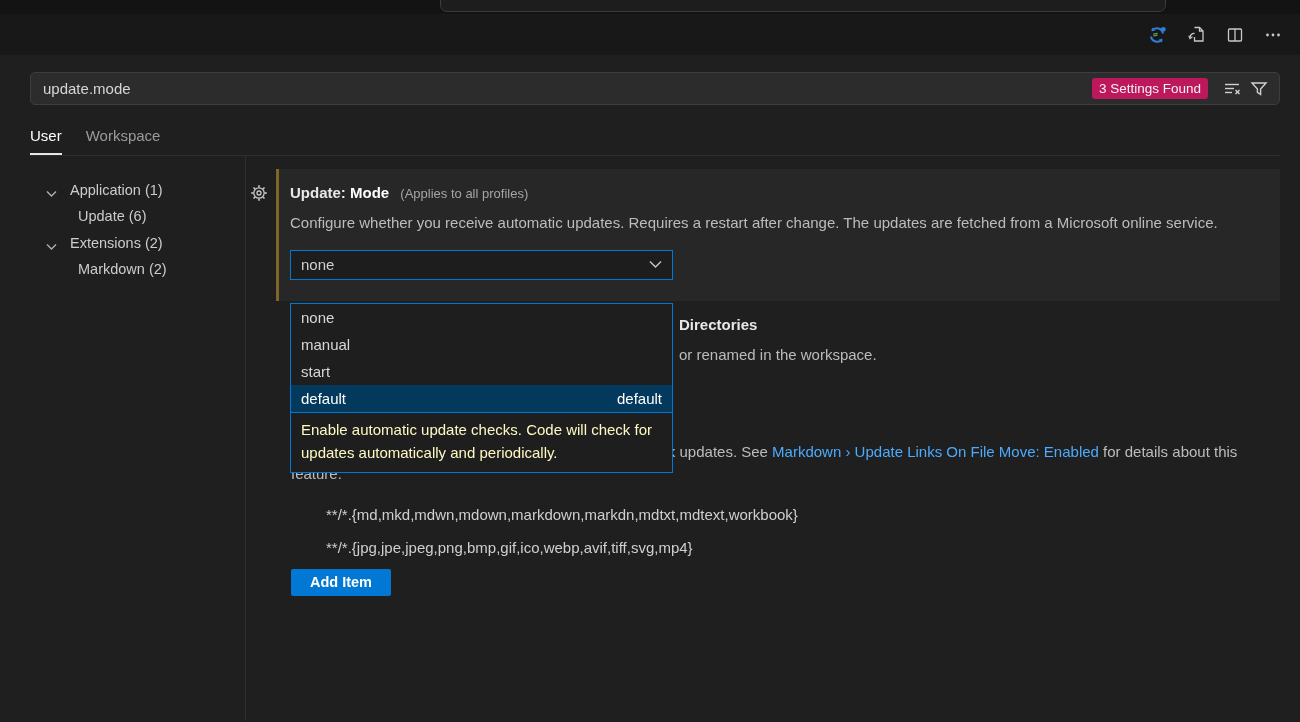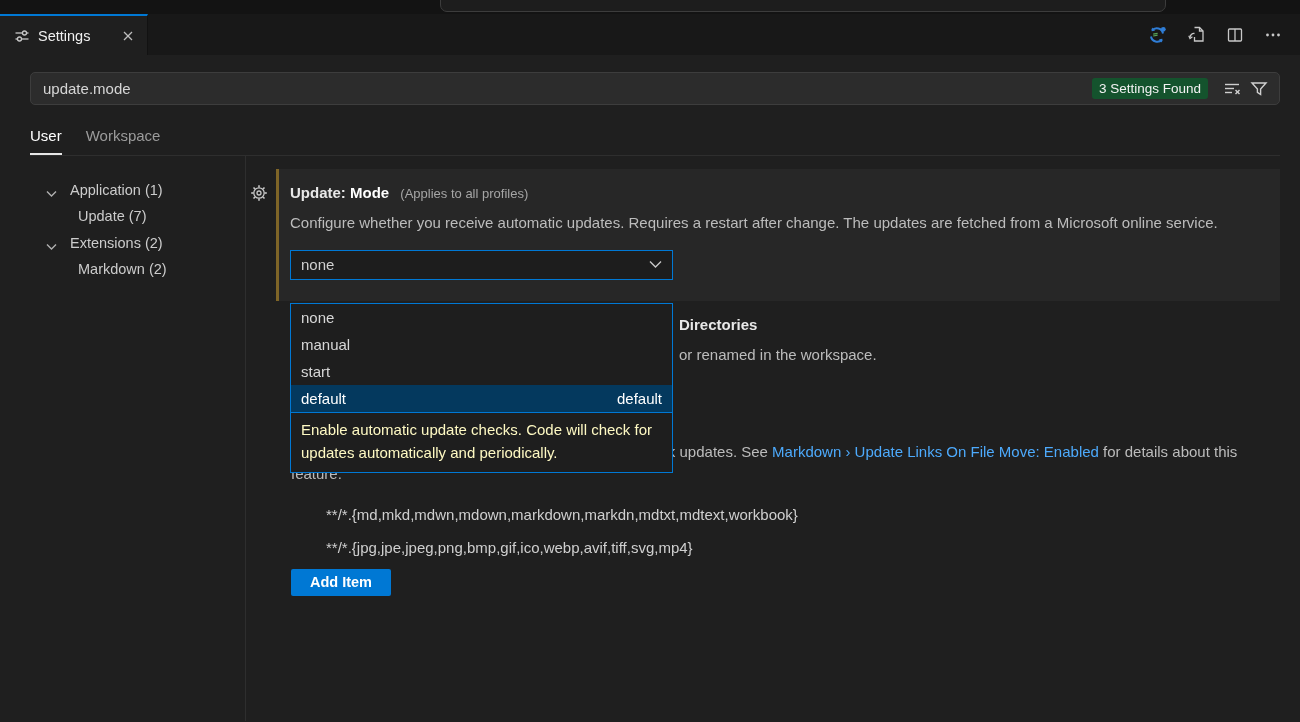--- a/index.html
+++ b/index.html
@@ -34,21 +34,21 @@
   .ea-btn { padding:2px; cursor:pointer; }
 
   
   .search-wrap { margin:17px 20px 0 30px; }
   .search-input {
     height:33px; background:#2c2c2c; border:1px solid #3d3d3d; border-radius:5px;
     display:flex; align-items:center; padding:0 9px 0 12px;
   }
   .search-value { flex:1; color:#d6d6d6; }
   .results-badge {
-    background:#14532d; color:#f2f2f2; font-size:13.5px;
+    background:#be185d; color:#f2f2f2; font-size:13.5px;
     padding:3px 7px; border-radius:3px; margin-right:9px; white-space:nowrap;
   }
   .search-icon-btn { margin-left:4px; padding:2px; cursor:pointer; }
 
   
   .scope-row {
     margin:13px 20px 0 30px; display:flex; gap:24px; align-items:flex-end;
     border-bottom:1px solid #2e2e2e; height:38px;
   }
   .scope-tab { padding-bottom:11px; font-size:15px; cursor:pointer; }
@@ -120,37 +120,20 @@
   }
 </style>
 </head>
 <body>
 
 <div class="titlebar">
   <div class="command-center"></div>
 </div>
 
 <div class="tabbar">
-  <div class="tab">
-    <span>
-      <svg width="16" height="16" viewBox="0 0 16 16" fill="none" stroke="#c8c8c8" stroke-width="1.3">
-        <line x1="1.5" y1="5" x2="14.5" y2="5"></line>
-          <circle cx="10.5" cy="5" r="2" fill="#1f1f1f"></circle>
-        <line x1="1.5" y1="11" x2="14.5" y2="11"></line>
-          <circle cx="5.5" cy="11" r="2" fill="#1f1f1f"></circle>
-      </svg>
-    </span>
-    <span class="tab-label">Settings</span>
-    <span class="tab-close">
-      <svg width="12" height="12" viewBox="0 0 12 12" stroke="#bdbdbd" stroke-width="1.3">
-        <line x1="2" y1="2" x2="10" y2="10"></line>
-          <line x1="10" y1="2" x2="2" y2="10"></line>
-      </svg>
-    </span>
-  </div>
   <div class="editor-actions">
     <span class="ea-btn">
       <svg width="20" height="20" viewBox="0 0 20 20" fill="none">
         <path d="M16 8.5 A6.3 6.3 0 0 0 5 5.5" stroke="#2f7dd6" stroke-width="2"></path>
         <path d="M4 11.5 A6.3 6.3 0 0 0 15 14.5" stroke="#2f7dd6" stroke-width="2"></path>
         <path d="M5 2.5 L4.6 6.2 L8.2 5.6 Z" fill="#2f7dd6"></path>
         <path d="M15 17.5 L15.4 13.8 L11.8 14.4 Z" fill="#2f7dd6"></path>
         <circle cx="16.3" cy="4.3" r="2.4" fill="#2f7dd6"></circle>
         <g stroke="#58a558" stroke-width="1.2">
           <line x1="6.2" y1="9.2" x2="10.6" y2="8.4"></line>
@@ -213,21 +196,21 @@
   <div class="toc">
     <div class="toc-row parent">
       <span class="chev">
         <svg width="11" height="8" viewBox="0 0 11 8" fill="none" stroke="#b0b0b0" stroke-width="1.4">
           <polyline points="1,1.5 5.5,6 10,1.5"></polyline>
         </svg>
       </span>
       <span class="toc-label">Application (1)</span>
     </div>
     <div class="toc-row child">
-      <span class="toc-label">Update (7)</span>
+      <span class="toc-label">Update (6)</span>
     </div>
     <div class="toc-row parent">
       <span class="chev">
         <svg width="11" height="8" viewBox="0 0 11 8" fill="none" stroke="#b0b0b0" stroke-width="1.4">
           <polyline points="1,1.5 5.5,6 10,1.5"></polyline>
         </svg>
       </span>
       <span class="toc-label">Extensions (2)</span>
     </div>
     <div class="toc-row child">

